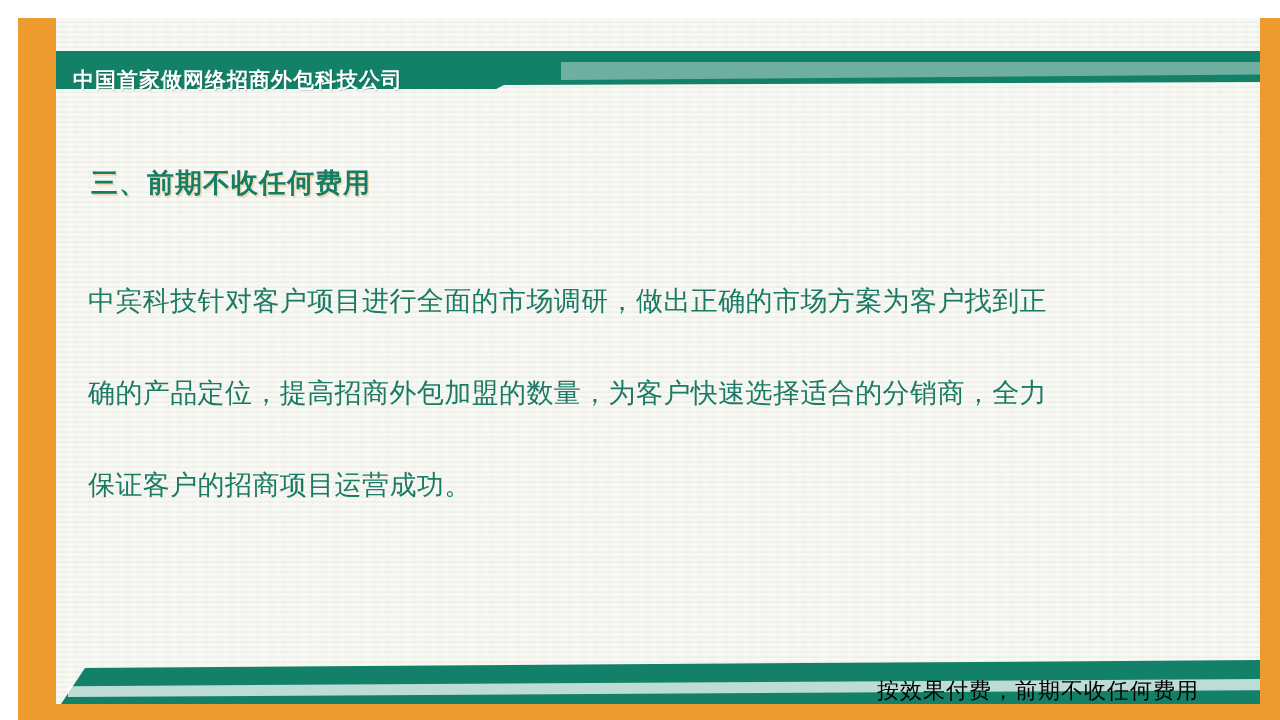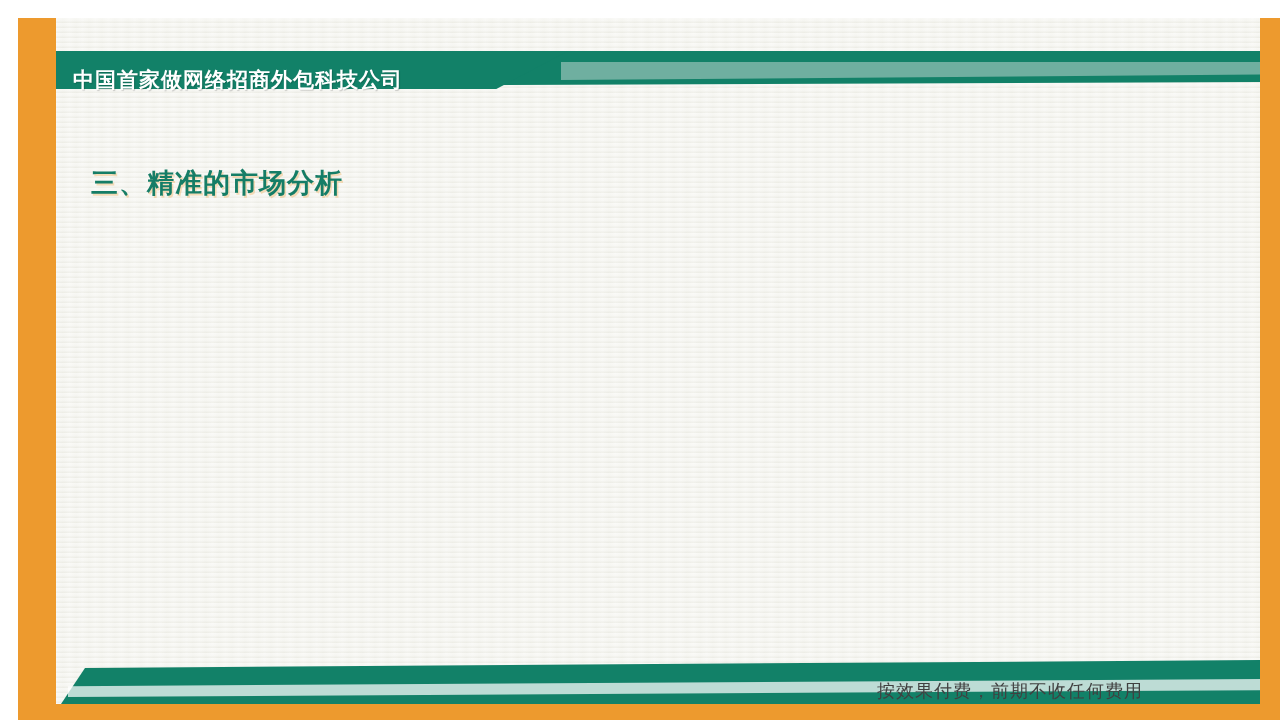--- a/index.html
+++ b/index.html
@@ -115,38 +115,43 @@
     left:50px; top:661px;
     width:1192px; height:3px;
     background:#FFFFFF;
     opacity:0.72;
     clip-path:polygon(0 40%, 100% 0, 100% 62%, 0 100%);
   }
   #footer-text {
     position:absolute;
     left:850px; top:648px;
     height:32px; line-height:32px;
-    color:#404040;
-    font-size:18px;
+    color:#000000;
+    font-size:22px;
     letter-spacing:1px;
     white-space:nowrap;
   }
 </style>
 </head>
 <body>
 
 <div id="slide">
 
   <div id="paper"></div>
 
   <div id="header-thin-bar"></div>
   <div id="header-hairline"></div>
   <div id="header-title-block"></div>
   <div id="header-title-text">中国首家做网络招商外包科技公司</div>
 
-  <div id="section-heading">三、精准的市场分析</div>
+  <div id="section-heading">三、前期不收任何费用</div>
 
+  <div id="body-paragraph">
+    <span class="pline">中宾科技针对客户项目进行全面的市场调研，做出正确的市场方案为客户找到正</span>
+    <span class="pline">确的产品定位，提高招商外包加盟的数量，为客户快速选择适合的分销商，全力</span>
+    <span class="pline">保证客户的招商项目运营成功。</span>
+  </div>
 
   <div id="footer-bar"></div>
   <div id="footer-hairline"></div>
   <div id="footer-text">按效果付费，前期不收任何费用</div>
 
 </div>
 
 </body></html>

